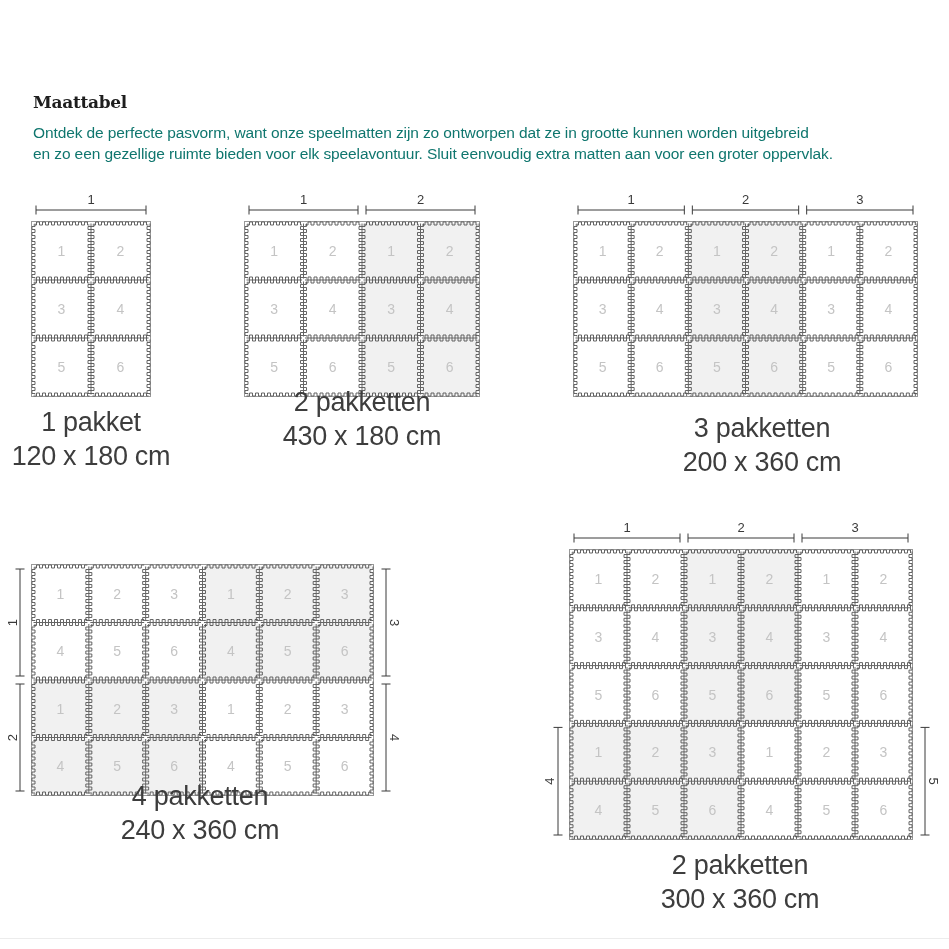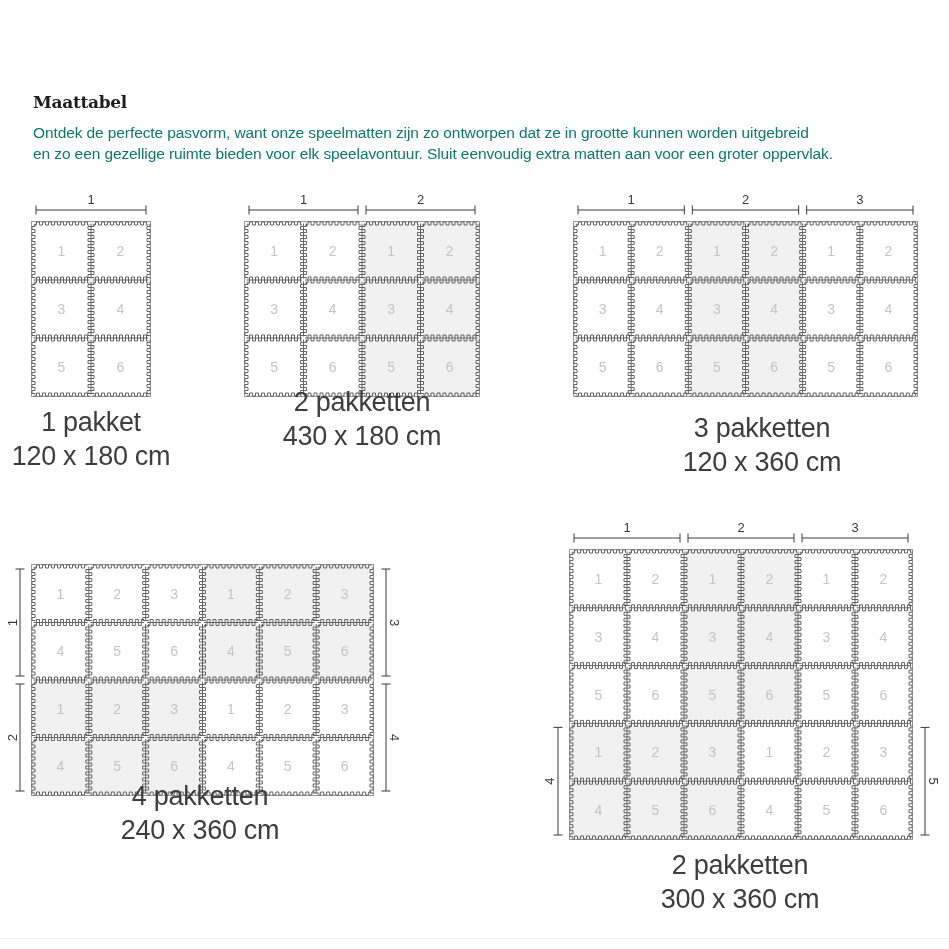--- a/index.html
+++ b/index.html
@@ -379,21 +379,21 @@
     <div>120 x 180 cm</div>
   </div>
 
   <div class="caption" style="left:262px;top:385px;width:200px">
     <div>2 pakketten</div>
     <div>430 x 180 cm</div>
   </div>
 
   <div class="caption" style="left:662px;top:411px;width:200px">
     <div>3 pakketten</div>
-    <div>120 x 360 cm</div>
+    <div>200 x 360 cm</div>
   </div>
 
   <div class="caption" style="left:100px;top:779px;width:200px">
     <div>4 pakketten</div>
     <div>240 x 360 cm</div>
   </div>
 
   <div class="caption" style="left:640px;top:848px;width:200px">
     <div>2 pakketten</div>
     <div>300 x 360 cm</div>

